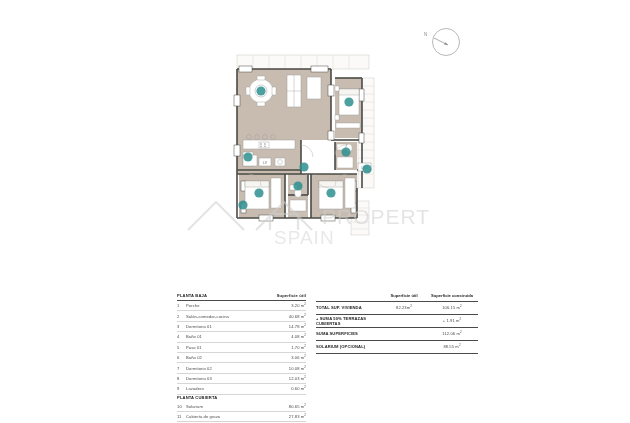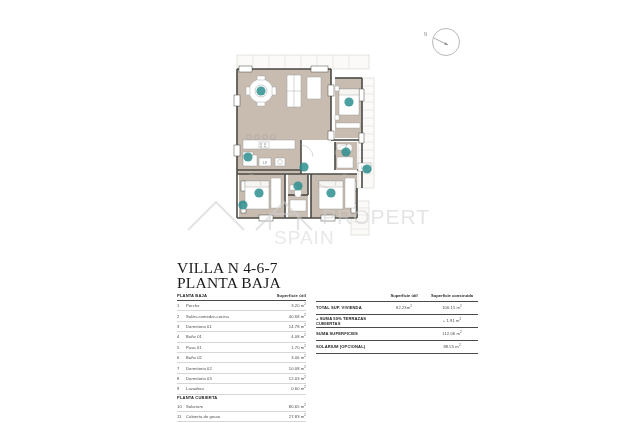--- a/index.html
+++ b/index.html
@@ -275,24 +275,20 @@
       <g fill="none" stroke="#cfcfcf" stroke-width="2.2">
         <path d="M18 52 L46 24 L74 52"></path>
         <path d="M86 52 L114 24 L142 52"></path>
         <path d="M100 52 V36 H128 V52"></path>
       </g>
       <text x="152" y="46" font-size="21" fill="#cfcfcf" letter-spacing="1" font-family="Liberation Sans, sans-serif">PROPERTIES</text>
       <text x="104" y="66" font-size="19" fill="#d6d6d6" letter-spacing="1" font-family="Liberation Sans, sans-serif">SPAIN</text>
     </svg>
   </div>
 
-  <div class="title">
-    <span>VILLA N 4-6-7</span>
-    <span class="l2">PLANTA BAJA</span>
-  </div>
 
   <div class="tbl tbl-left">
     <div class="hdr sep">
       <span>PLANTA BAJA</span>
       <span class="sp"></span>
       <span>Superficie útil</span>
     </div>
     <div id="rooms1">
         <div class="row">
           <span class="num">1</span>

